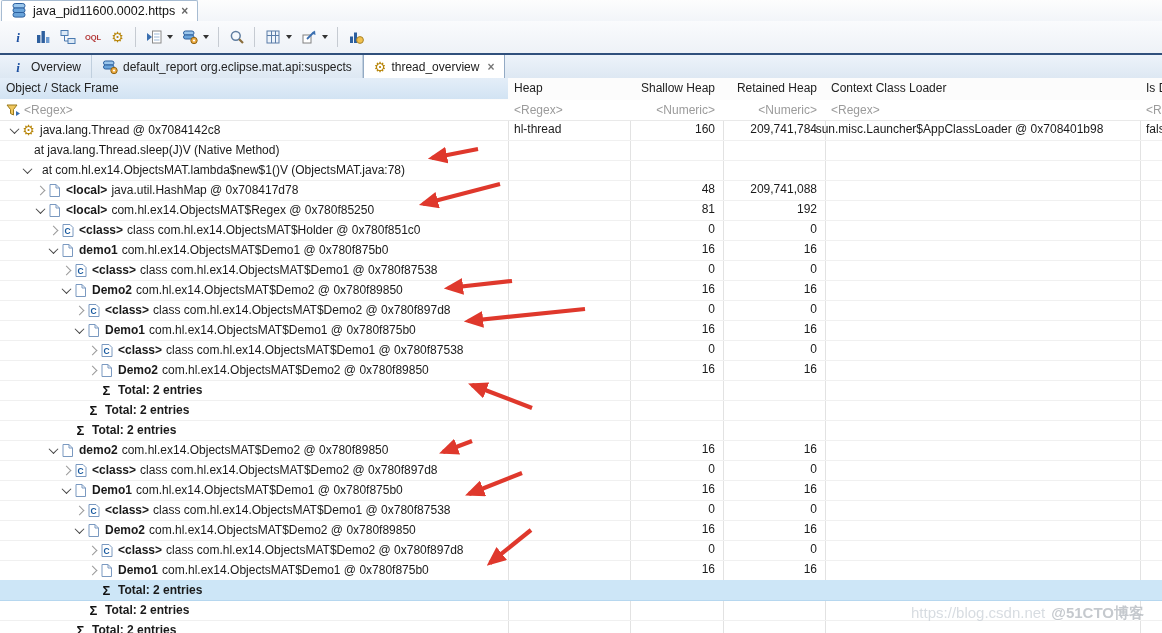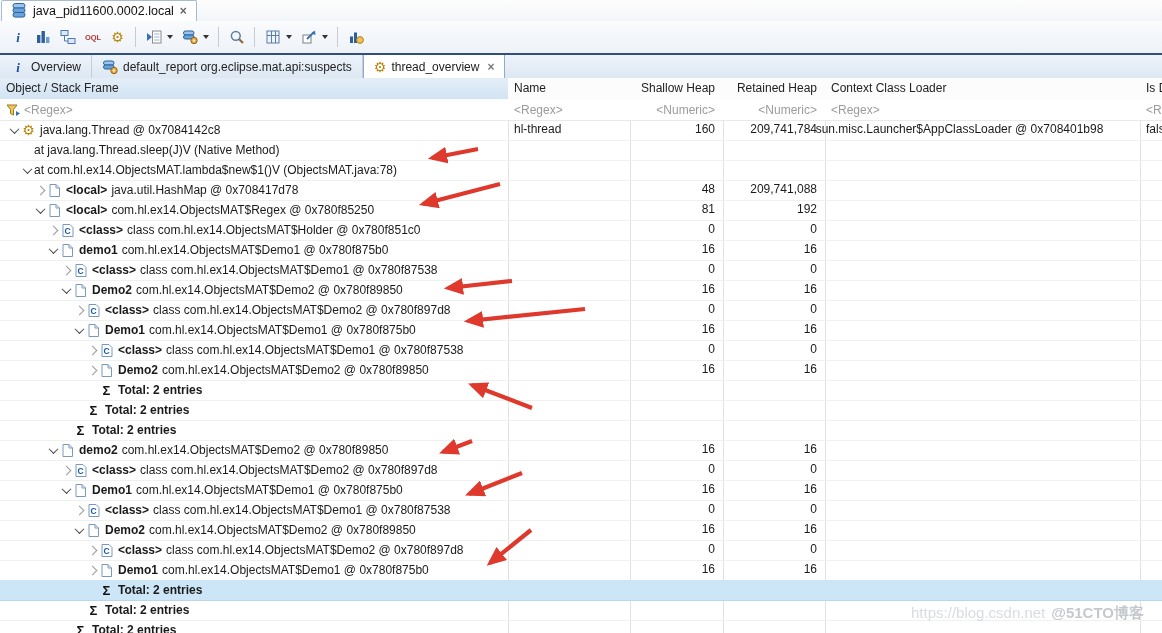--- a/index.html
+++ b/index.html
@@ -69,21 +69,21 @@
 
 <div class="screen">
 
   <div class="editor-tabbar">
     <div class="editor-tab">
       <span class="eticon" id="heapdump-icon-slot"><svg width="16" height="16" viewBox="0 0 16 16" xmlns="http://www.w3.org/2000/svg">
             <rect x="2" y="1.5" width="12" height="4.6" rx="2.2" fill="#9ac6ec" stroke="#2b5f9e"></rect>
             <rect x="2" y="6" width="12" height="4.6" rx="2.2" fill="#6aa4da" stroke="#2b5f9e"></rect>
             <rect x="2" y="10.5" width="12" height="4.6" rx="2.2" fill="#6aa4da" stroke="#2b5f9e"></rect>
           </svg></span>
-      <span class="etlabel">java_pid11600.0002.local</span>
+      <span class="etlabel">java_pid11600.0002.https</span>
       <span class="etclose">×</span>
     </div>
   </div>
 
   <div class="toolbar" id="toolbar">
       <span class="tool">
         <svg width="16" height="16" viewBox="0 0 16 16" xmlns="http://www.w3.org/2000/svg">
           <text x="8" y="12.5" font-size="13" font-family="Liberation Serif,serif" font-style="italic" font-weight="bold" fill="#1c4fa0" text-anchor="middle">i</text>
         </svg>
       </span>
@@ -197,21 +197,21 @@
   <div class="grid">
     <div id="vlines">
         <div class="vline" style="left: 508px;"></div>
         <div class="vline" style="left: 630px;"></div>
         <div class="vline" style="left: 723px;"></div>
         <div class="vline" style="left: 825px;"></div>
         <div class="vline" style="left: 1140px;"></div>
       </div>
     <div class="header-row" id="headerrow">
         <div class="hcell first" style="left: 0px; width: 508px; padding-left: 6px; padding-right: 8px; box-sizing: border-box; text-align: left;">Object / Stack Frame</div>
-        <div class="hcell" style="left: 508px; width: 122px; padding-left: 6px; padding-right: 8px; box-sizing: border-box; text-align: left;">Name</div>
+        <div class="hcell" style="left: 508px; width: 122px; padding-left: 6px; padding-right: 8px; box-sizing: border-box; text-align: left;">Heap</div>
         <div class="hcell" style="left: 630px; width: 93px; padding-left: 6px; padding-right: 8px; box-sizing: border-box; text-align: right;">Shallow Heap</div>
         <div class="hcell" style="left: 723px; width: 102px; padding-left: 6px; padding-right: 8px; box-sizing: border-box; text-align: right;">Retained Heap</div>
         <div class="hcell" style="left: 825px; width: 315px; padding-left: 6px; padding-right: 8px; box-sizing: border-box; text-align: left;">Context Class Loader</div>
         <div class="hcell" style="left: 1140px; width: 22px; padding-left: 6px; padding-right: 8px; box-sizing: border-box; text-align: left;">Is Daemon</div>
       </div>
     <div class="filter-row" id="filterrow">
         <div class="fcell" style="left: 0px; width: 508px; padding-left: 6px; padding-right: 8px; box-sizing: border-box; justify-content: flex-start;">
           <span style="display: flex;">
             <svg width="14" height="13" viewBox="0 0 14 13">
               <polygon points="1,1 11,1 7.5,5.5 7.5,11 4.5,9.5 4.5,5.5" fill="#f0c75e" stroke="#9a7a1a"></polygon>
@@ -258,21 +258,21 @@
             <span class="expander"></span>
             <span class="sp">at java.lang.Thread.sleep(J)V (Native Method)</span>
           </div>
           <div class="cell" style="left: 508px; width: 122px; padding-left: 6px; padding-right: 8px; box-sizing: border-box;"></div>
           <div class="cell num" style="left: 630px; width: 93px; padding-left: 6px; padding-right: 8px; box-sizing: border-box;"></div>
           <div class="cell num" style="left: 723px; width: 102px; padding-left: 6px; padding-right: 8px; box-sizing: border-box;"></div>
           <div class="cell" style="left: 825px; width: 315px; padding-left: 6px; padding-right: 8px; box-sizing: border-box;"></div>
           <div class="cell" style="left: 1140px; width: 22px; padding-left: 6px; padding-right: 8px; box-sizing: border-box;"></div>
         </div>
         <div class="row" style="top: 40px;">
-          <div class="cell treecell" style="left: 0px; width: 508px; padding-left: 21px; box-sizing: border-box;">
+          <div class="cell treecell" style="left: 0px; width: 508px; padding-left: 21px; box-sizing: border-box; gap: 8px;">
             <span class="expander">
               <span class="chev open"></span>
             </span>
             <span class="sp">at com.hl.ex14.ObjectsMAT.lambda$new$1()V (ObjectsMAT.java:78)</span>
           </div>
           <div class="cell" style="left: 508px; width: 122px; padding-left: 6px; padding-right: 8px; box-sizing: border-box;"></div>
           <div class="cell num" style="left: 630px; width: 93px; padding-left: 6px; padding-right: 8px; box-sizing: border-box;"></div>
           <div class="cell num" style="left: 723px; width: 102px; padding-left: 6px; padding-right: 8px; box-sizing: border-box;"></div>
           <div class="cell" style="left: 825px; width: 315px; padding-left: 6px; padding-right: 8px; box-sizing: border-box;"></div>
           <div class="cell" style="left: 1140px; width: 22px; padding-left: 6px; padding-right: 8px; box-sizing: border-box;"></div>

